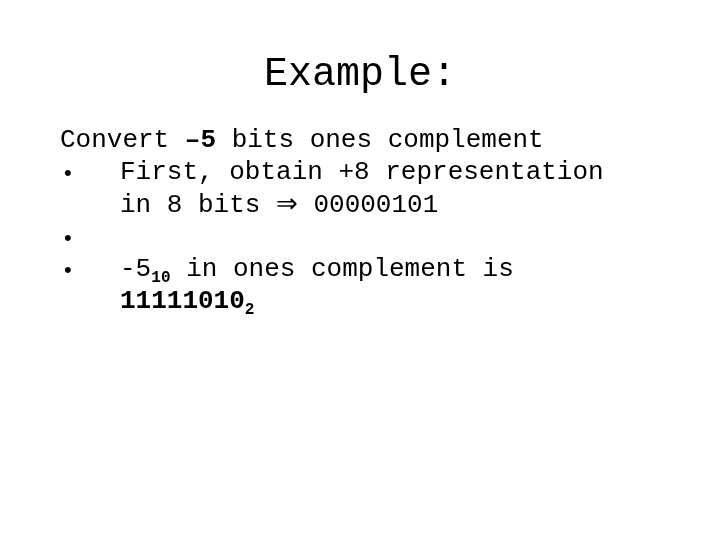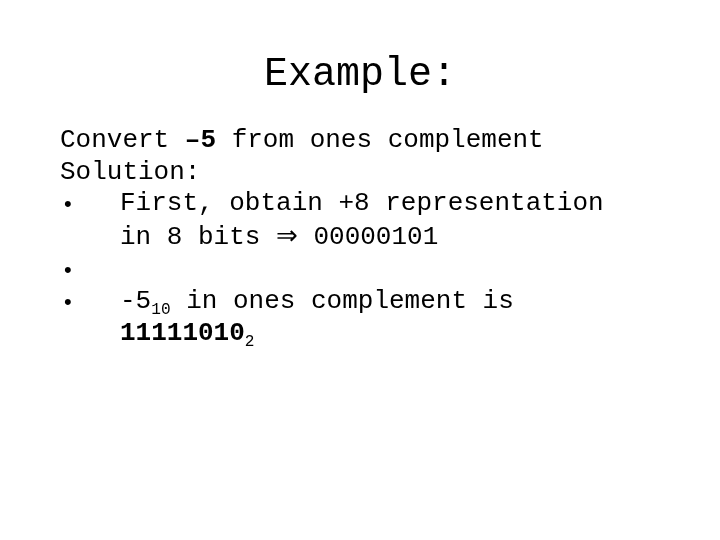--- a/index.html
+++ b/index.html
@@ -53,36 +53,36 @@
   .bold {
     font-weight: bold;
   }
   .arrow {
     font-family: "Segoe UI Symbol", "Arial Unicode MS", Arial, sans-serif;
   }
   sub {
     font-size: 0.62em;
     vertical-align: sub;
     line-height: 0;
+    font-weight: bold;
   }
 </style>
 </head>
 <body>
 
 <div class="slide">
 
   <div class="title">Example:</div>
 
   <div class="body">
 
     <span class="line">
-      <span>Convert </span><span class="bold">–5</span><span> from ones complement</span>
+      <span>Convert </span><span class="bold">–5</span><span> bits ones complement</span>
     </span>
 
-    <span class="line">Solution:</span>
 
     <div class="bullet-row">
       <div class="bullet">•</div>
       <div class="bullet-text">
         <span class="line">First, obtain +8 representation</span>
         <span class="line">
           <span>in 8 bits </span><span class="arrow">⇒</span><span> 00000101</span>
         </span>
       </div>
     </div>

